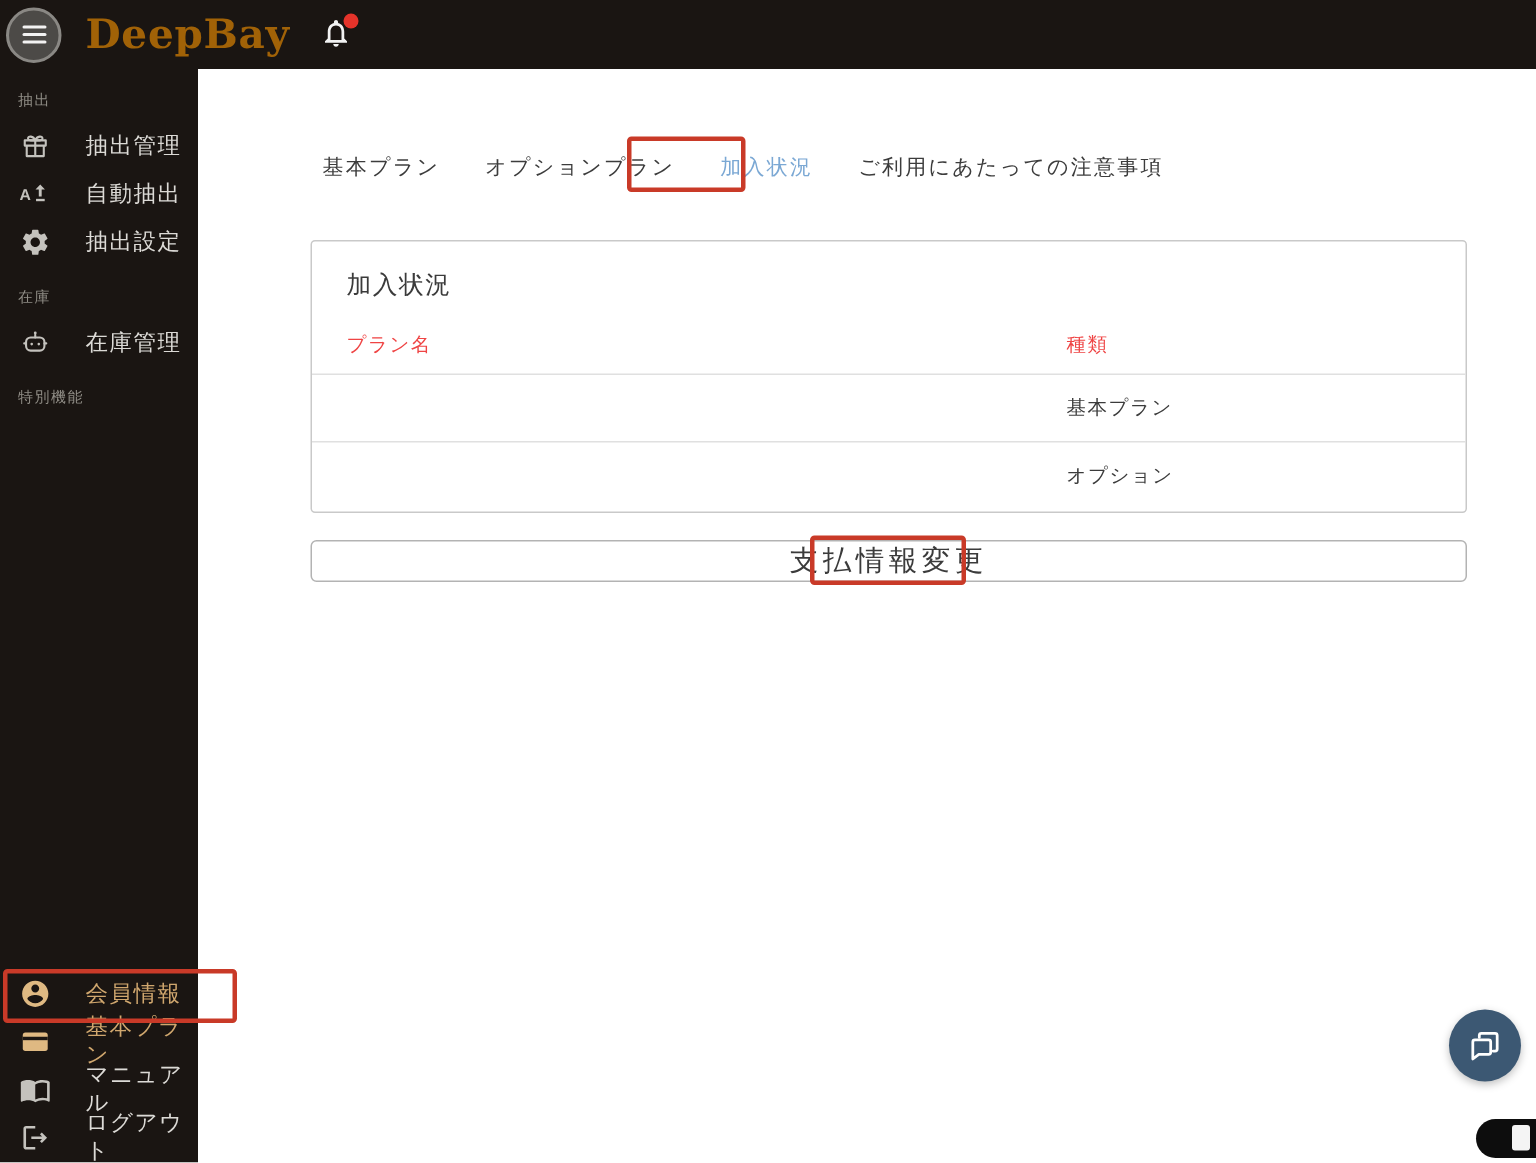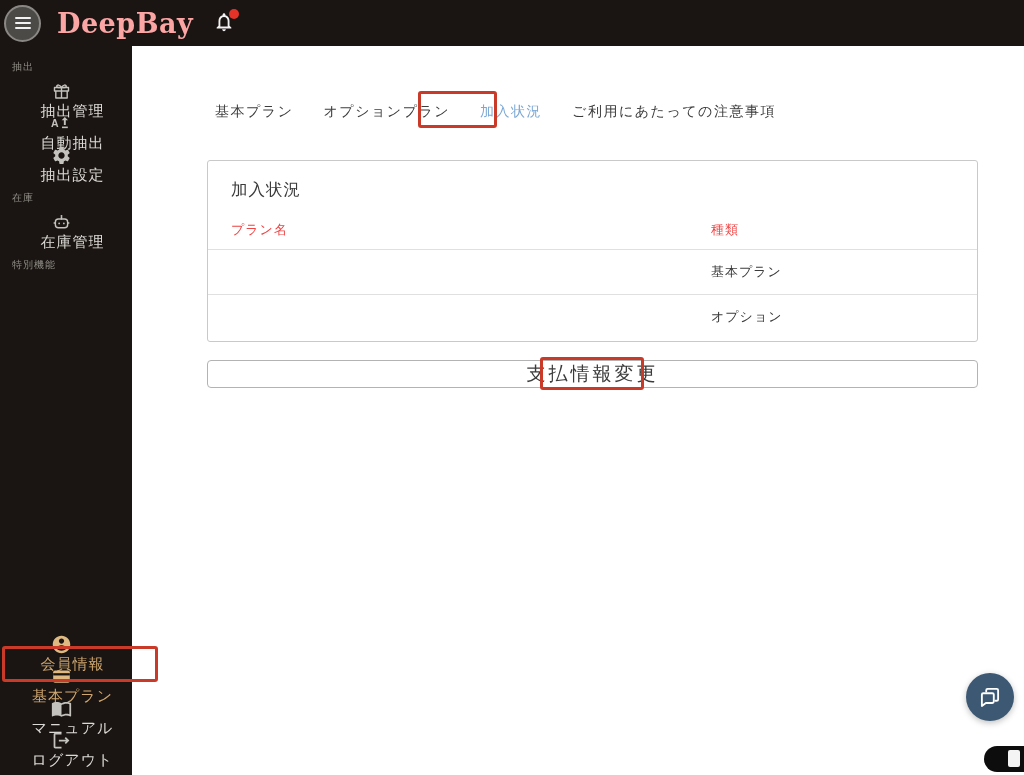--- a/index.html
+++ b/index.html
@@ -19,48 +19,48 @@
   .hamburger-btn {
     width:37px; height:37px; border-radius:50%;
     background:#4c4a47; border:2px solid #8a8884;
     margin-left:4px; display:flex; flex-direction:column;
     align-items:center; justify-content:center; gap:3px; cursor:pointer;
     flex:0 0 auto;
   }
   .hamburger-btn span { display:block; width:16px; height:2px; background:#f2f2f2; border-radius:1px; }
   .logo {
     font-family:"DejaVu Serif","Liberation Serif",serif;
-    font-weight:bold; font-size:27px; color:#fca5a5;
+    font-weight:bold; font-size:27px; color:#a16207;
     margin-left:16px; letter-spacing:.5px;
   }
   .bell-wrap { position:relative; margin-left:20px; cursor:pointer; width:24px; height:24px; }
   .bell-wrap svg { width:22px; height:22px; fill:#f2f2f2; }
   .bell-dot {
     position:absolute; top:-2px; right:-2px; width:10px; height:10px;
     border-radius:50%; background:#e5332a;
   }
 
   
   .sidebar {
     position:absolute; top:46px; left:0; width:132px; height:729px;
     background:#1a1512; display:flex; flex-direction:column; z-index:3;
   }
   .side-section-label {
     font-size:10px; color:#8f8c85; padding:14px 0 7px 12px; letter-spacing:1px;
   }
   .side-item {
     display:flex; align-items:center; height:32px; padding-left:13px;
-    cursor:pointer; color:#dcdad6; font-size:15px; letter-spacing:1px;flex-direction:column;
+    cursor:pointer; color:#dcdad6; font-size:15px; letter-spacing:1px;
   }
   .side-item .ico { width:21px; height:21px; margin-right:23px; flex:0 0 auto; color:#c4c2bd; }
   .side-item .ico svg { width:21px; height:21px; display:block; }
   .side-item.accent { color:#d0a76e; }
   .side-item.accent .ico { color:#dfb982; }
   .side-spacer { flex:1 1 auto; }
-  .side-bottom { padding-bottom:13px; }
+  .side-bottom { padding-bottom:1px; }
 
   
   .tabs {
     position:absolute; top:103px; left:215px; display:flex; gap:30px;
     font-size:14px; letter-spacing:1.5px; z-index:2;
   }
   .tab { color:#3c3c3c; cursor:pointer; white-space:nowrap; }
   .tab.active { color:#7ba8d4; }
 
   .card {

